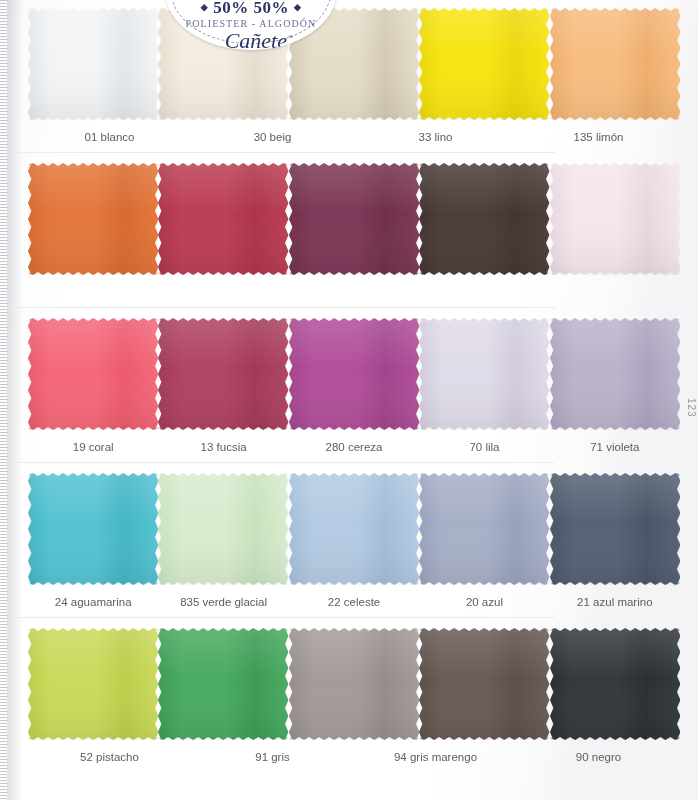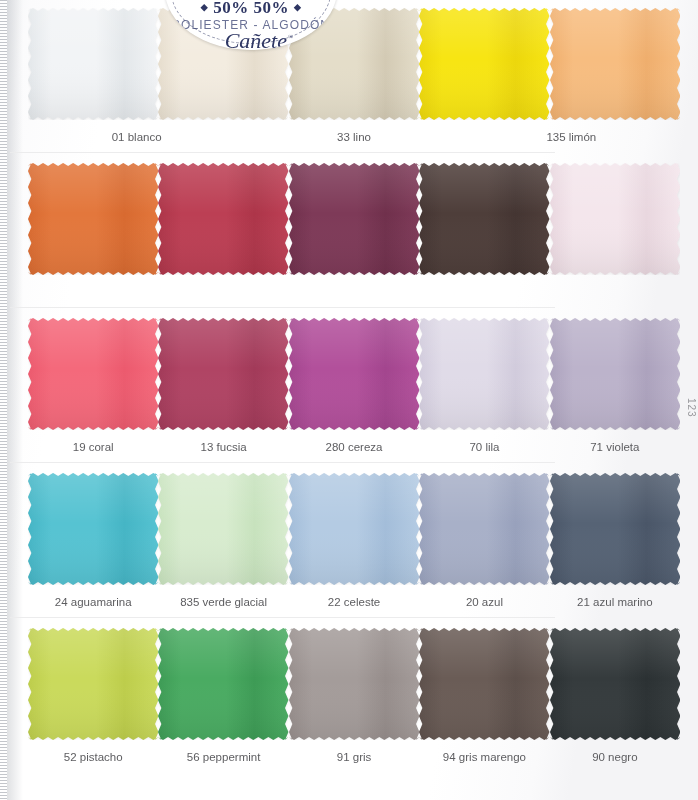--- a/index.html
+++ b/index.html
@@ -83,22 +83,22 @@
     font-weight: bold;
     letter-spacing: .5px;
     color: #2e3663;
     white-space: nowrap;
   }
   .blend-line .dia { font-size: 9px; vertical-align: 3px; margin: 0 5px; }
   .fiber-line {
     position: absolute;
     left: 0; right: 0;
     top: 64px;
-    font-family: Liberation Sans, sans-serif;
-    font-size: 12px;
+    font-family: Liberation Serif, serif;
+    font-size: 10px;
     letter-spacing: 1.1px;
     color: #6a7195;
     white-space: nowrap;
   }
   .brand-line {
     position: absolute;
     left: 16px; right: 0;
     top: 74px;
     font-family: "Liberation Serif", serif;
     font-style: italic;
@@ -318,20 +318,21 @@
                   </linearGradient>
                 </defs>
                 <path d="M0.00,2.60 L3.85,0.00 L7.69,2.60 L11.54,0.00 L15.38,2.60 L19.23,0.00 L23.08,2.60 L26.92,0.00 L30.77,2.60 L34.62,0.00 L38.46,2.60 L42.31,0.00 L46.15,2.60 L50.00,0.00 L53.85,2.60 L57.69,0.00 L61.54,2.60 L65.38,0.00 L69.23,2.60 L73.08,0.00 L76.92,2.60 L80.77,0.00 L84.62,2.60 L88.46,0.00 L92.31,2.60 L96.15,0.00 L100.00,2.60 L97.40,0.00 L100.00,7.14 L97.40,14.29 L100.00,21.43 L97.40,28.57 L100.00,35.71 L97.40,42.86 L100.00,50.00 L97.40,57.14 L100.00,64.29 L97.40,71.43 L100.00,78.57 L97.40,85.71 L100.00,92.86 L97.40,100.00 L100.00,97.40 L96.15,100.00 L92.31,97.40 L88.46,100.00 L84.62,97.40 L80.77,100.00 L76.92,97.40 L73.08,100.00 L69.23,97.40 L65.38,100.00 L61.54,97.40 L57.69,100.00 L53.85,97.40 L50.00,100.00 L46.15,97.40 L42.31,100.00 L38.46,97.40 L34.62,100.00 L30.77,97.40 L26.92,100.00 L23.08,97.40 L19.23,100.00 L15.38,97.40 L11.54,100.00 L7.69,97.40 L3.85,100.00 L0.00,97.40 L2.60,100.00 L0.00,92.86 L2.60,85.71 L0.00,78.57 L2.60,71.43 L0.00,64.29 L2.60,57.14 L0.00,50.00 L2.60,42.86 L0.00,35.71 L2.60,28.57 L0.00,21.43 L2.60,14.29 L0.00,7.14 L2.60,0.00 Z" fill="url(#fg4)"></path>
                 <path d="M0.00,2.60 L3.85,0.00 L7.69,2.60 L11.54,0.00 L15.38,2.60 L19.23,0.00 L23.08,2.60 L26.92,0.00 L30.77,2.60 L34.62,0.00 L38.46,2.60 L42.31,0.00 L46.15,2.60 L50.00,0.00 L53.85,2.60 L57.69,0.00 L61.54,2.60 L65.38,0.00 L69.23,2.60 L73.08,0.00 L76.92,2.60 L80.77,0.00 L84.62,2.60 L88.46,0.00 L92.31,2.60 L96.15,0.00 L100.00,2.60 L97.40,0.00 L100.00,7.14 L97.40,14.29 L100.00,21.43 L97.40,28.57 L100.00,35.71 L97.40,42.86 L100.00,50.00 L97.40,57.14 L100.00,64.29 L97.40,71.43 L100.00,78.57 L97.40,85.71 L100.00,92.86 L97.40,100.00 L100.00,97.40 L96.15,100.00 L92.31,97.40 L88.46,100.00 L84.62,97.40 L80.77,100.00 L76.92,97.40 L73.08,100.00 L69.23,97.40 L65.38,100.00 L61.54,97.40 L57.69,100.00 L53.85,97.40 L50.00,100.00 L46.15,97.40 L42.31,100.00 L38.46,97.40 L34.62,100.00 L30.77,97.40 L26.92,100.00 L23.08,97.40 L19.23,100.00 L15.38,97.40 L11.54,100.00 L7.69,97.40 L3.85,100.00 L0.00,97.40 L2.60,100.00 L0.00,92.86 L2.60,85.71 L0.00,78.57 L2.60,71.43 L0.00,64.29 L2.60,57.14 L0.00,50.00 L2.60,42.86 L0.00,35.71 L2.60,28.57 L0.00,21.43 L2.60,14.29 L0.00,7.14 L2.60,0.00 Z" fill="url(#fg4s)"></path>
               </svg>
             </div>
           </div>
       </div>
       <div class="label-row">
         <div class="label-cell">01 blanco</div>
+        <div class="label-cell">30 beig</div>
         <div class="label-cell">33 lino</div>
         <div class="label-cell">135 limón</div>
       </div>
       <div class="row-rule"></div>
     </div>
 
     <div class="swatch-row">
       <div class="swatch-cells">
         <div class="cell">
             <div class="fabric" title="63 naranja caqui">
@@ -801,21 +802,20 @@
                   </linearGradient>
                 </defs>
                 <path d="M0.00,2.60 L3.85,0.00 L7.69,2.60 L11.54,0.00 L15.38,2.60 L19.23,0.00 L23.08,2.60 L26.92,0.00 L30.77,2.60 L34.62,0.00 L38.46,2.60 L42.31,0.00 L46.15,2.60 L50.00,0.00 L53.85,2.60 L57.69,0.00 L61.54,2.60 L65.38,0.00 L69.23,2.60 L73.08,0.00 L76.92,2.60 L80.77,0.00 L84.62,2.60 L88.46,0.00 L92.31,2.60 L96.15,0.00 L100.00,2.60 L97.40,0.00 L100.00,7.14 L97.40,14.29 L100.00,21.43 L97.40,28.57 L100.00,35.71 L97.40,42.86 L100.00,50.00 L97.40,57.14 L100.00,64.29 L97.40,71.43 L100.00,78.57 L97.40,85.71 L100.00,92.86 L97.40,100.00 L100.00,97.40 L96.15,100.00 L92.31,97.40 L88.46,100.00 L84.62,97.40 L80.77,100.00 L76.92,97.40 L73.08,100.00 L69.23,97.40 L65.38,100.00 L61.54,97.40 L57.69,100.00 L53.85,97.40 L50.00,100.00 L46.15,97.40 L42.31,100.00 L38.46,97.40 L34.62,100.00 L30.77,97.40 L26.92,100.00 L23.08,97.40 L19.23,100.00 L15.38,97.40 L11.54,100.00 L7.69,97.40 L3.85,100.00 L0.00,97.40 L2.60,100.00 L0.00,92.86 L2.60,85.71 L0.00,78.57 L2.60,71.43 L0.00,64.29 L2.60,57.14 L0.00,50.00 L2.60,42.86 L0.00,35.71 L2.60,28.57 L0.00,21.43 L2.60,14.29 L0.00,7.14 L2.60,0.00 Z" fill="url(#fg24)"></path>
                 <path d="M0.00,2.60 L3.85,0.00 L7.69,2.60 L11.54,0.00 L15.38,2.60 L19.23,0.00 L23.08,2.60 L26.92,0.00 L30.77,2.60 L34.62,0.00 L38.46,2.60 L42.31,0.00 L46.15,2.60 L50.00,0.00 L53.85,2.60 L57.69,0.00 L61.54,2.60 L65.38,0.00 L69.23,2.60 L73.08,0.00 L76.92,2.60 L80.77,0.00 L84.62,2.60 L88.46,0.00 L92.31,2.60 L96.15,0.00 L100.00,2.60 L97.40,0.00 L100.00,7.14 L97.40,14.29 L100.00,21.43 L97.40,28.57 L100.00,35.71 L97.40,42.86 L100.00,50.00 L97.40,57.14 L100.00,64.29 L97.40,71.43 L100.00,78.57 L97.40,85.71 L100.00,92.86 L97.40,100.00 L100.00,97.40 L96.15,100.00 L92.31,97.40 L88.46,100.00 L84.62,97.40 L80.77,100.00 L76.92,97.40 L73.08,100.00 L69.23,97.40 L65.38,100.00 L61.54,97.40 L57.69,100.00 L53.85,97.40 L50.00,100.00 L46.15,97.40 L42.31,100.00 L38.46,97.40 L34.62,100.00 L30.77,97.40 L26.92,100.00 L23.08,97.40 L19.23,100.00 L15.38,97.40 L11.54,100.00 L7.69,97.40 L3.85,100.00 L0.00,97.40 L2.60,100.00 L0.00,92.86 L2.60,85.71 L0.00,78.57 L2.60,71.43 L0.00,64.29 L2.60,57.14 L0.00,50.00 L2.60,42.86 L0.00,35.71 L2.60,28.57 L0.00,21.43 L2.60,14.29 L0.00,7.14 L2.60,0.00 Z" fill="url(#fg24s)"></path>
               </svg>
             </div>
           </div>
       </div>
       <div class="label-row">
         <div class="label-cell">52 pistacho</div>
-        <div class="label-cell">56 peppermint</div>
         <div class="label-cell">91 gris</div>
         <div class="label-cell">94 gris marengo</div>
         <div class="label-cell">90 negro</div>
       </div>
     </div>
 
   </div>
 
   <div id="page-number">123</div>
 

